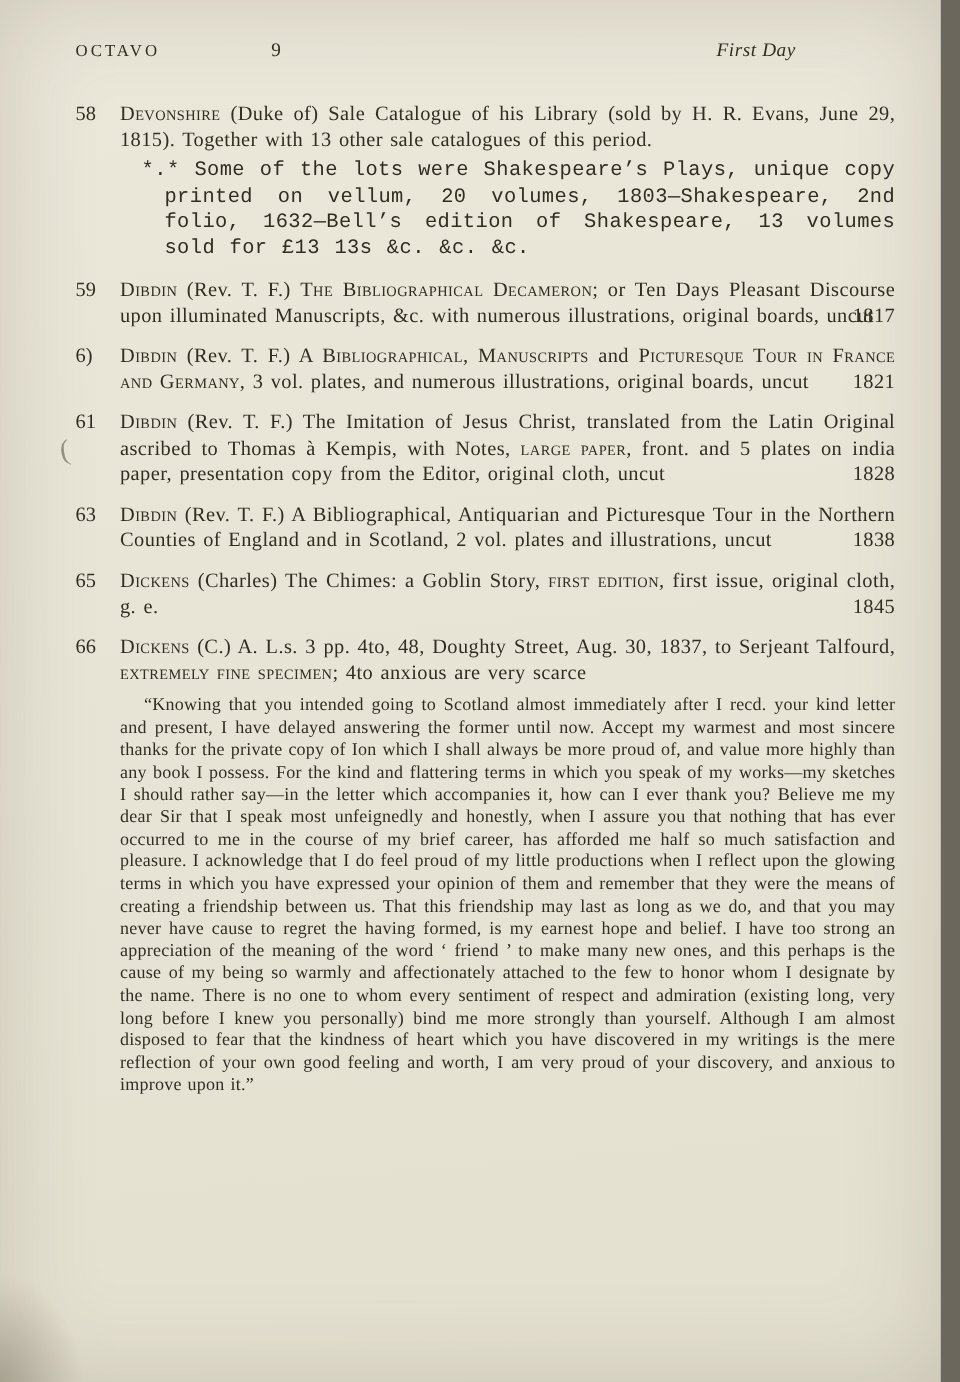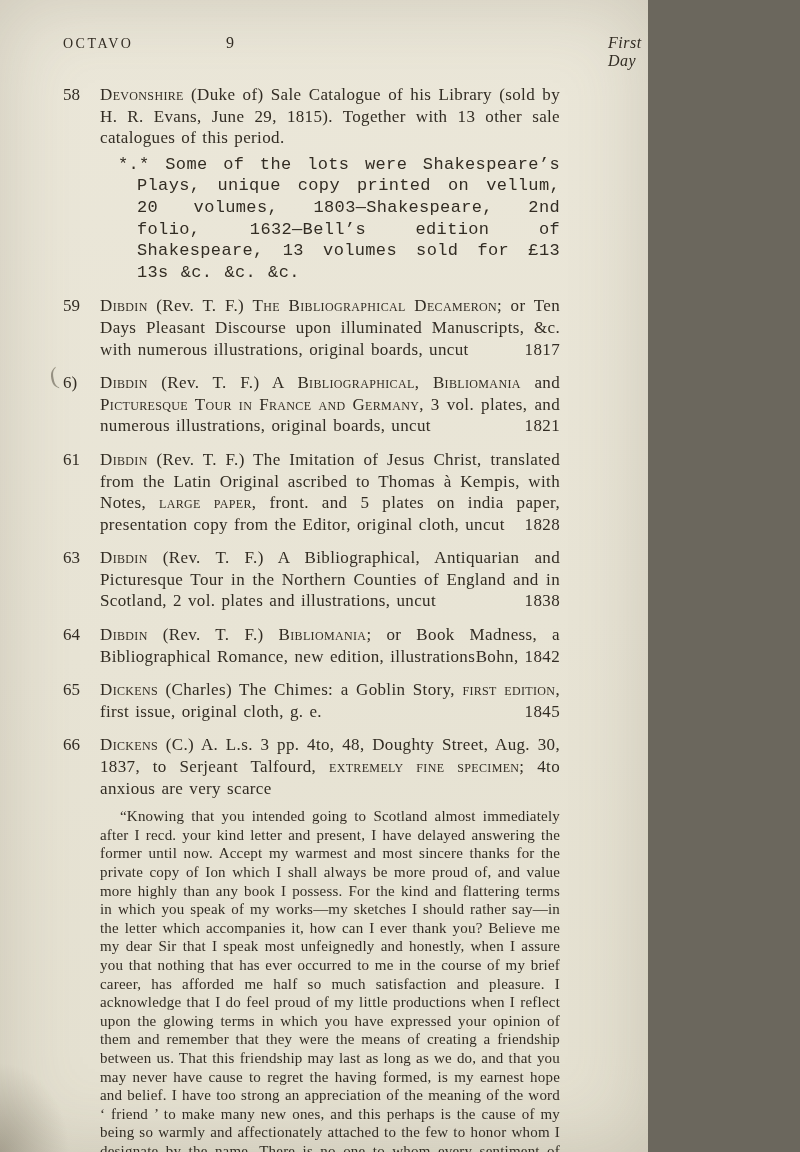--- a/index.html
+++ b/index.html
@@ -1,35 +1,35 @@
 <!DOCTYPE html>
 <html><head>
 <meta charset="utf-8">
 <style>
   html,body{margin:0;padding:0;background:#6b675d;}
   .page{
     position:relative;
-    width:648px;height:1152px;
+    width:784px;height:1152px;
     box-sizing:border-box;
-    padding:34px 88px 0 63px;
+    padding:34px 38px 0 63px;
     background:linear-gradient(175deg,#ebe7d9 0%,#e8e4d5 55%,#e4e0d0 100%);
     box-shadow:inset 0 0 80px rgba(101,92,72,.22);
     font-family:"Liberation Serif", serif;
     color:#322c23;
     overflow:hidden;
   }
   .scan-vignette{
     position:absolute;left:0;bottom:0;width:70px;height:90px;
     background:radial-gradient(ellipse at 0% 100%, rgba(90,82,64,.35) 0%, rgba(90,82,64,0) 70%);
     pointer-events:none;
   }
   .running-head{position:relative;height:22px;margin-bottom:28px;}
   .head-left{position:absolute;left:0;top:2px;font-size:14px;letter-spacing:2.5px;}
   .head-center{position:absolute;left:163px;top:0;font-size:16px;}
-  .head-right{position:absolute;left:545px;top:0;font-size:16px;font-style:italic;letter-spacing:.5px;}
+  .head-right{position:absolute;left:534px;top:0;font-size:16px;font-style:italic;letter-spacing:.5px;}
   .lots{display:block;}
   .lot{
     position:relative;
     padding-left:37px;
     margin-bottom:12px;
     font-size:17px;line-height:21.6px;
     letter-spacing:.35px;word-spacing:1.5px;
     text-align:justify;
   }
   .lot .num{position:absolute;left:0;top:0;letter-spacing:0;}
@@ -69,33 +69,29 @@
         <span class="num">58</span>
         <p><span class="sc">Devonshire</span><span class="rm"> (Duke of) Sale Catalogue of his Library (sold by H. R. Evans, June 29, 1815). Together with 13 other sale catalogues of this period.</span></p>
         <p class="note"><span class="rm">*.* Some of the lots were Shakespeare’s Plays, unique copy printed on vellum, 20 volumes, 1803—Shakespeare, 2nd folio, 1632—Bell’s edition of Shakespeare, 13 volumes sold for £13 13s &amp;c. &amp;c. &amp;c.</span></p>
       </div>
       <div class="lot">
         <span class="num">59</span>
         <p><span class="sc">Dibdin</span><span class="rm"> (Rev. T. F.) </span><span class="sc">The Bibliographical Decameron</span><span class="rm">; or Ten Days Pleasant Discourse upon illuminated Manuscripts, &amp;c. </span><span class="it">with numerous illustrations, original boards, uncut</span><span class="date"><span class="rm">1817</span></span></p>
       </div>
       <div class="lot">
         <span class="num">6)</span>
-        <p><span class="sc">Dibdin</span><span class="rm"> (Rev. T. F.) A </span><span class="sc">Bibliographical, Bibliomania</span><span class="rm"> and </span><span class="sc">Picturesque Tour in France and Germany</span><span class="rm">, 3 vol. </span><span class="it">plates, and numerous illustrations, original boards, uncut</span><span class="date"><span class="rm">1821</span></span></p>
+        <p><span class="sc">Dibdin</span><span class="rm"> (Rev. T. F.) A </span><span class="sc">Bibliographical, Manuscripts</span><span class="rm"> and </span><span class="sc">Picturesque Tour in France and Germany</span><span class="rm">, 3 vol. </span><span class="it">plates, and numerous illustrations, original boards, uncut</span><span class="date"><span class="rm">1821</span></span></p>
       </div>
       <div class="lot">
         <span class="num">61</span>
         <p><span class="sc">Dibdin</span><span class="rm"> (Rev. T. F.) The Imitation of Jesus Christ, translated from the Latin Original ascribed to Thomas à Kempis, with Notes, </span><span class="sc">large paper</span><span class="rm">, </span><span class="it">front. and 5 plates on india paper, presentation copy from the Editor, original cloth, uncut</span><span class="date"><span class="rm">1828</span></span></p>
       </div>
       <div class="lot">
         <span class="num">63</span>
         <p><span class="sc">Dibdin</span><span class="rm"> (Rev. T. F.) A Bibliographical, Antiquarian and Picturesque Tour in the Northern Counties of England and in Scotland, 2 vol. </span><span class="it">plates and illustrations, uncut</span><span class="date"><span class="rm">1838</span></span></p>
-      </div>
-      <div class="lot">
-        <span class="num">64</span>
-        <p><span class="sc">Dibdin</span><span class="rm"> (Rev. T. F.) </span><span class="sc">Bibliomania</span><span class="rm">; or Book Madness, a Bibliographical Romance, new edition, </span><span class="it">illustrations</span><span class="date"><span class="it">Bohn, </span><span class="rm">1842</span></span></p>
       </div>
       <div class="lot">
         <span class="num">65</span>
         <p><span class="sc">Dickens</span><span class="rm"> (Charles) The Chimes: a Goblin Story, </span><span class="sc">first edition</span><span class="rm">, </span><span class="it">first issue, original cloth, g. e.</span><span class="date"><span class="rm">1845</span></span></p>
       </div>
       <div class="lot">
         <span class="num">66</span>
         <p><span class="sc">Dickens</span><span class="rm"> (C.) A. L.s. 3 pp. 4to, 48, </span><span class="it">Doughty Street</span><span class="rm">, Aug. 30, 1837, to Serjeant Talfourd, </span><span class="sc">extremely fine specimen</span><span class="rm">; </span><span class="it">4to anxious are very scarce</span></p>
         <p class="letter"><span class="rm">“Knowing that you intended going to Scotland almost immediately after I recd. your kind letter and present, I have delayed answering the former until now. Accept my warmest and most sincere thanks for the private copy of Ion which I shall always be more proud of, and value more highly than any book I possess. For the kind and flattering terms in which you speak of my works—my sketches I should rather say—in the letter which accompanies it, how can I ever thank you? Believe me my dear Sir that I speak most unfeignedly and honestly, when I assure you that nothing that has ever occurred to me in the course of my brief career, has afforded me half so much satisfaction and pleasure. I acknowledge that I do feel proud of my little productions when I reflect upon the glowing terms in which you have expressed your opinion of them and remember that they were the means of creating a friendship between us. That this friendship may last as long as we do, and that you may never have cause to regret the having formed, is my earnest hope and belief. I have too strong an appreciation of the meaning of the word ‘ friend ’ to make many new ones, and this perhaps is the cause of my being so warmly and affectionately attached to the few to honor whom I designate by the name. There is no one to whom every sentiment of respect and admiration (existing long, very long before I knew you personally) bind me more strongly than yourself. Although I am almost disposed to fear that the kindness of heart which you have discovered in my writings is the mere reflection of your own good feeling and worth, I am very proud of your discovery, and anxious to improve upon it.”</span></p>
       </div>

